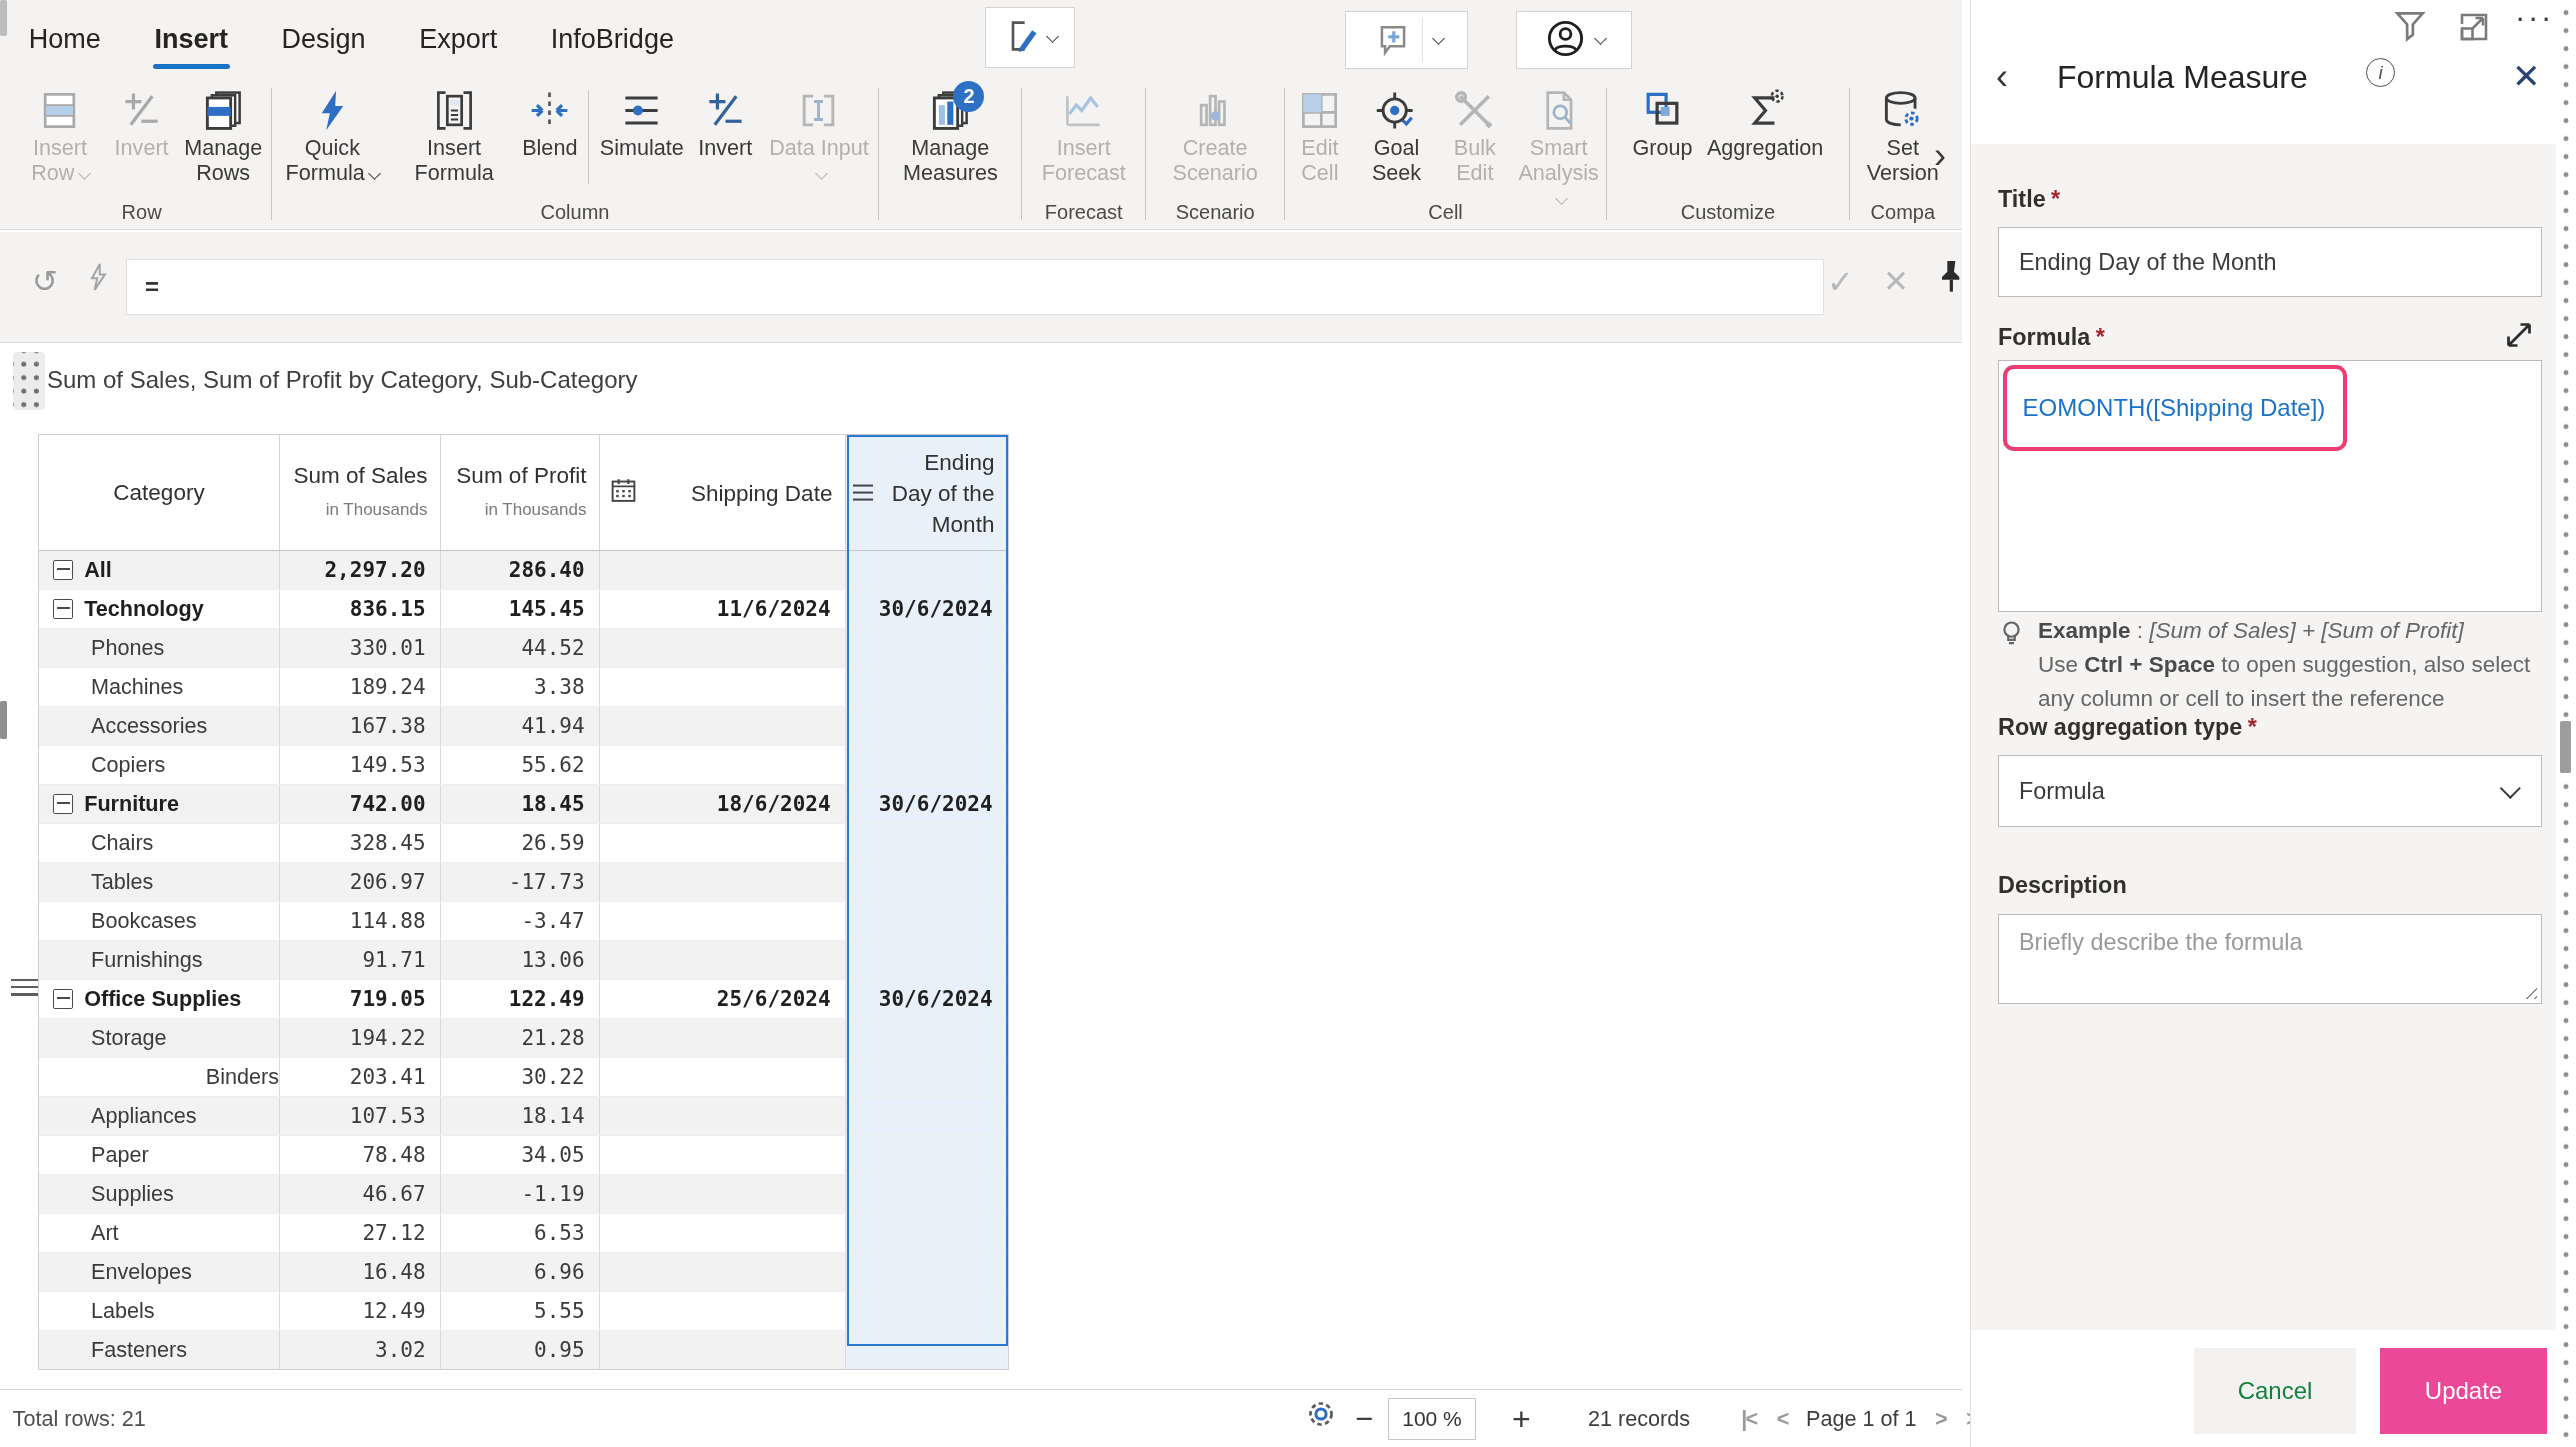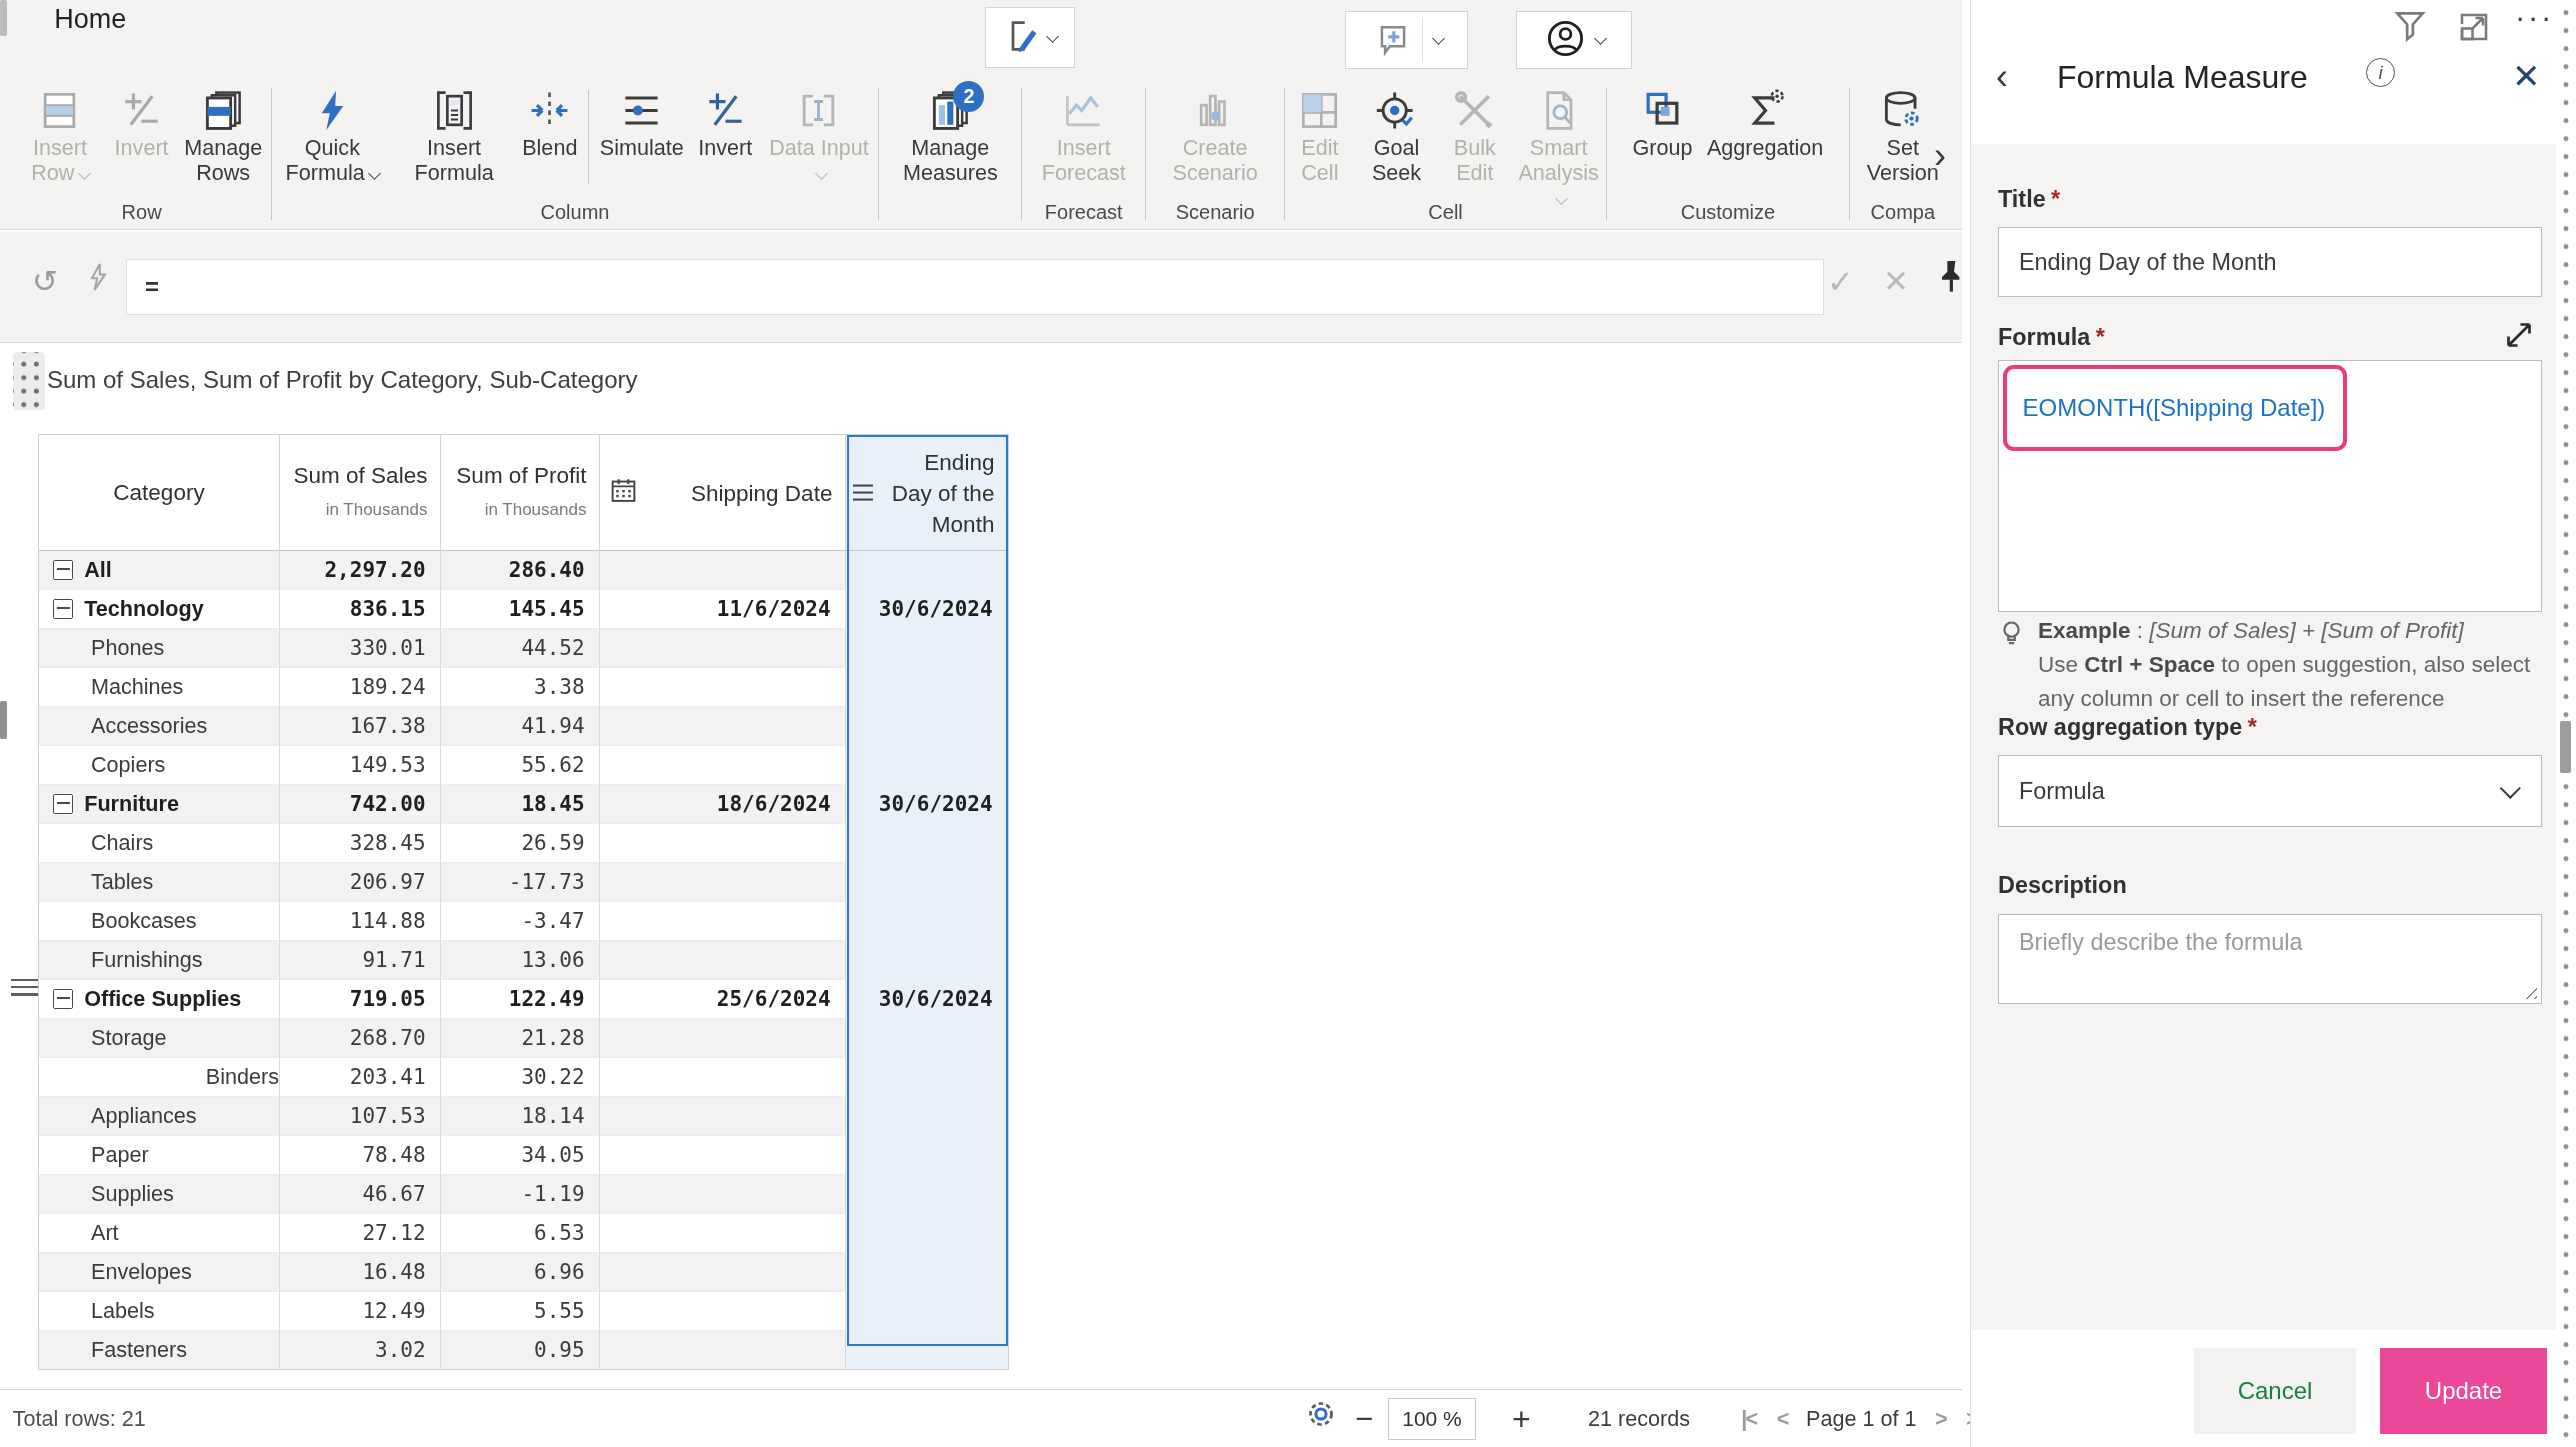--- a/index.html
+++ b/index.html
@@ -1,20 +1,20 @@
 <!DOCTYPE html>
 <html style="font-size:14.4px"><head>
 <meta charset="utf-8">
 <style>
   html,body{margin:0;padding:0;}
   body{width:2576px;height:1447px;position:relative;overflow:hidden;background:#fff;
        font-family:"Liberation Sans",sans-serif;color:#3b3a39;}
   
   .tabbar{position:absolute;left:0;top:0;width:1962px;height:79px;background:#f4f3f2;}
-  .tabs{position:absolute;left:27px;top:0;height:79px;display:flex;align-items:center;gap:50px;flex-direction:column;}
+  .tabs{position:absolute;left:27px;top:0;height:79px;display:flex;align-items:center;gap:50px;}
   .tab{font-size:27px;color:#252423;position:relative;cursor:pointer;padding:3.6px 1.8px;}
   .tab.active{font-weight:bold;}
   .tab.active::after{content:"";position:absolute;left:0;right:0;bottom:-10.8px;height:5.4px;background:#1874c5;border-radius:2.7px;}
   .topbtn{position:absolute;background:#fff;border:0.9px solid #d6d4d2;display:flex;align-items:center;justify-content:center;}
   
   .ribbon{position:absolute;left:0;top:79px;width:1962px;height:151px;background:#f4f3f2;
           border-bottom:1.8px solid #dadada;display:flex;align-items:stretch;padding-left:12.6px;box-sizing:border-box;overflow:hidden;}
   .rgroup{position:relative;height:100%;flex:0 0 auto;}
   .rbtns{display:flex;justify-content:center;align-items:flex-start;height:115px;padding-top:5.4px;}
   .rlabel{position:absolute;left:0;right:0;bottom:5.4px;text-align:center;font-size:20px;color:#4b4a48;white-space:nowrap;}
@@ -575,21 +575,21 @@
           </div>
           <div class="td num" style="width: 161px;">719.05</div>
           <div class="td num" style="width: 159px;">122.49</div>
           <div class="td num" style="width: 246px;">25/6/2024</div>
           <div class="td num selcell" style="width: 161px;">30/6/2024</div>
         </div>
         <div class="tr alt">
           <div class="td cat" style="width: 241px;">
             <span>Storage</span>
           </div>
-          <div class="td num" style="width: 161px;">268.70</div>
+          <div class="td num" style="width: 161px;">194.22</div>
           <div class="td num" style="width: 159px;">21.28</div>
           <div class="td num" style="width: 246px;"></div>
           <div class="td num selcell" style="width: 161px;"></div>
         </div>
         <div class="tr">
           <div class="td cat" style="width: 241px; justify-content: flex-end;">
             <span>Binders</span>
           </div>
           <div class="td num" style="width: 161px;">203.41</div>
           <div class="td num" style="width: 159px;">30.22</div>

